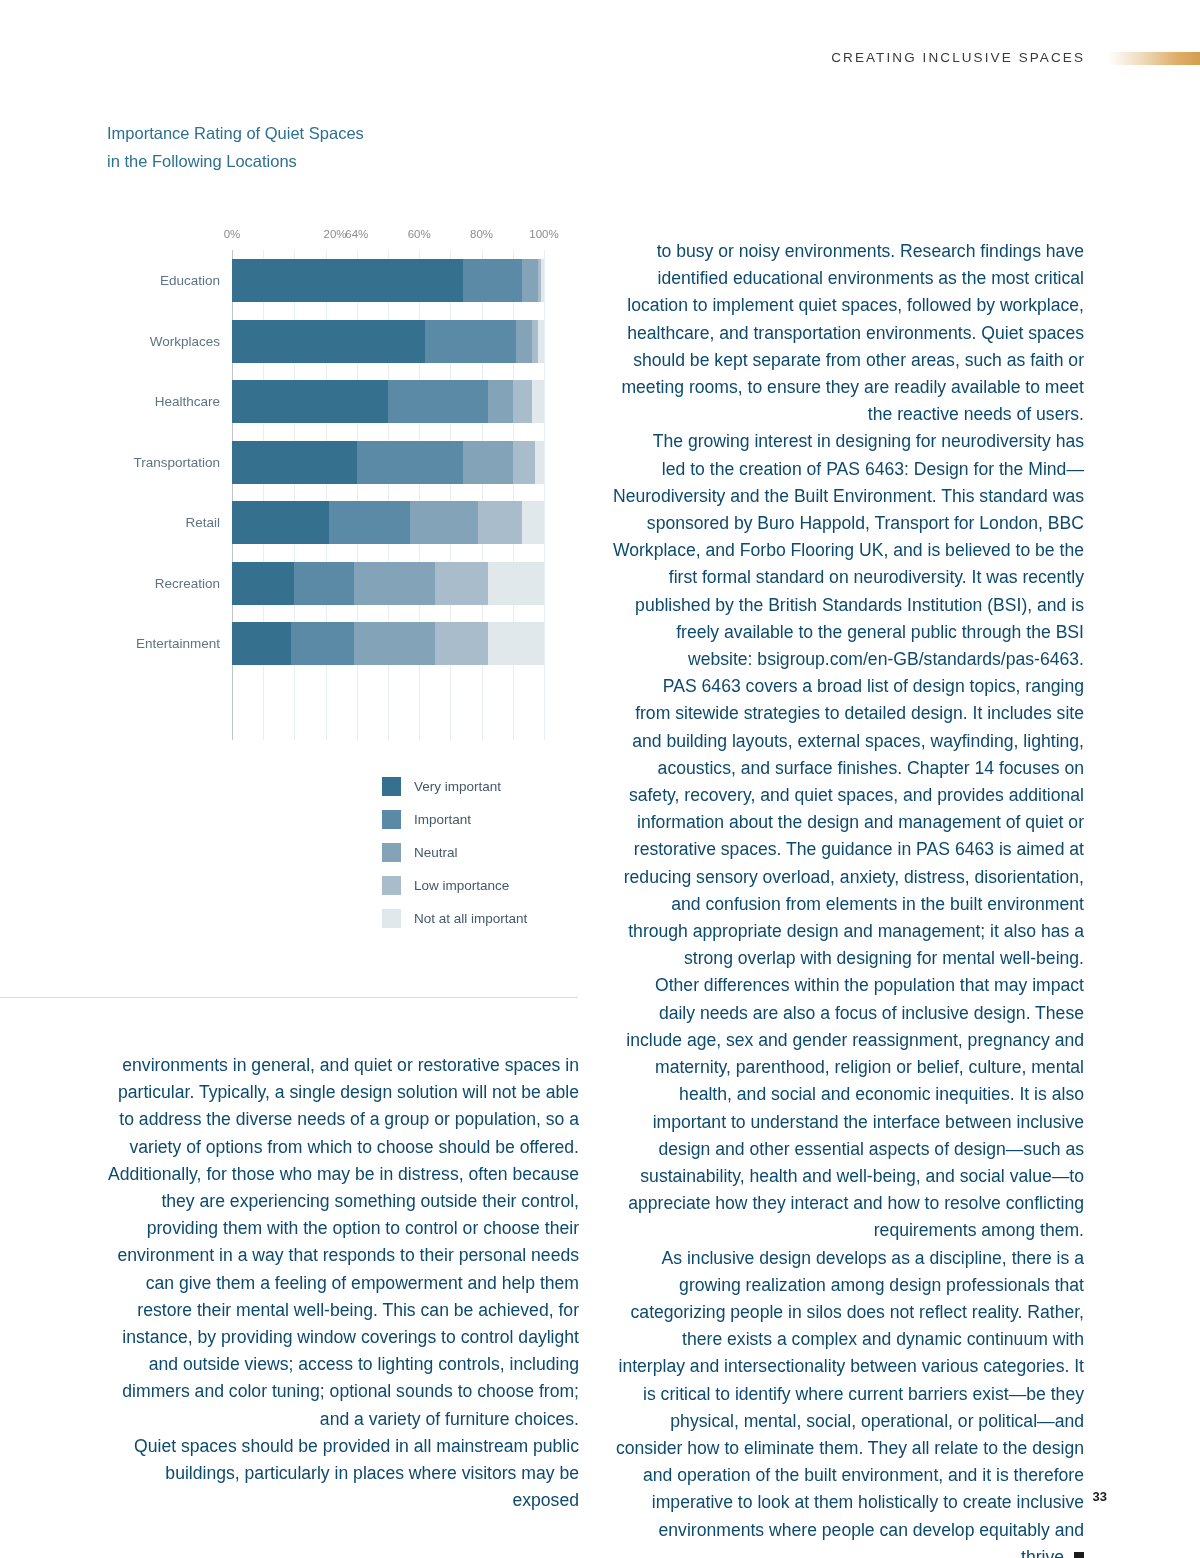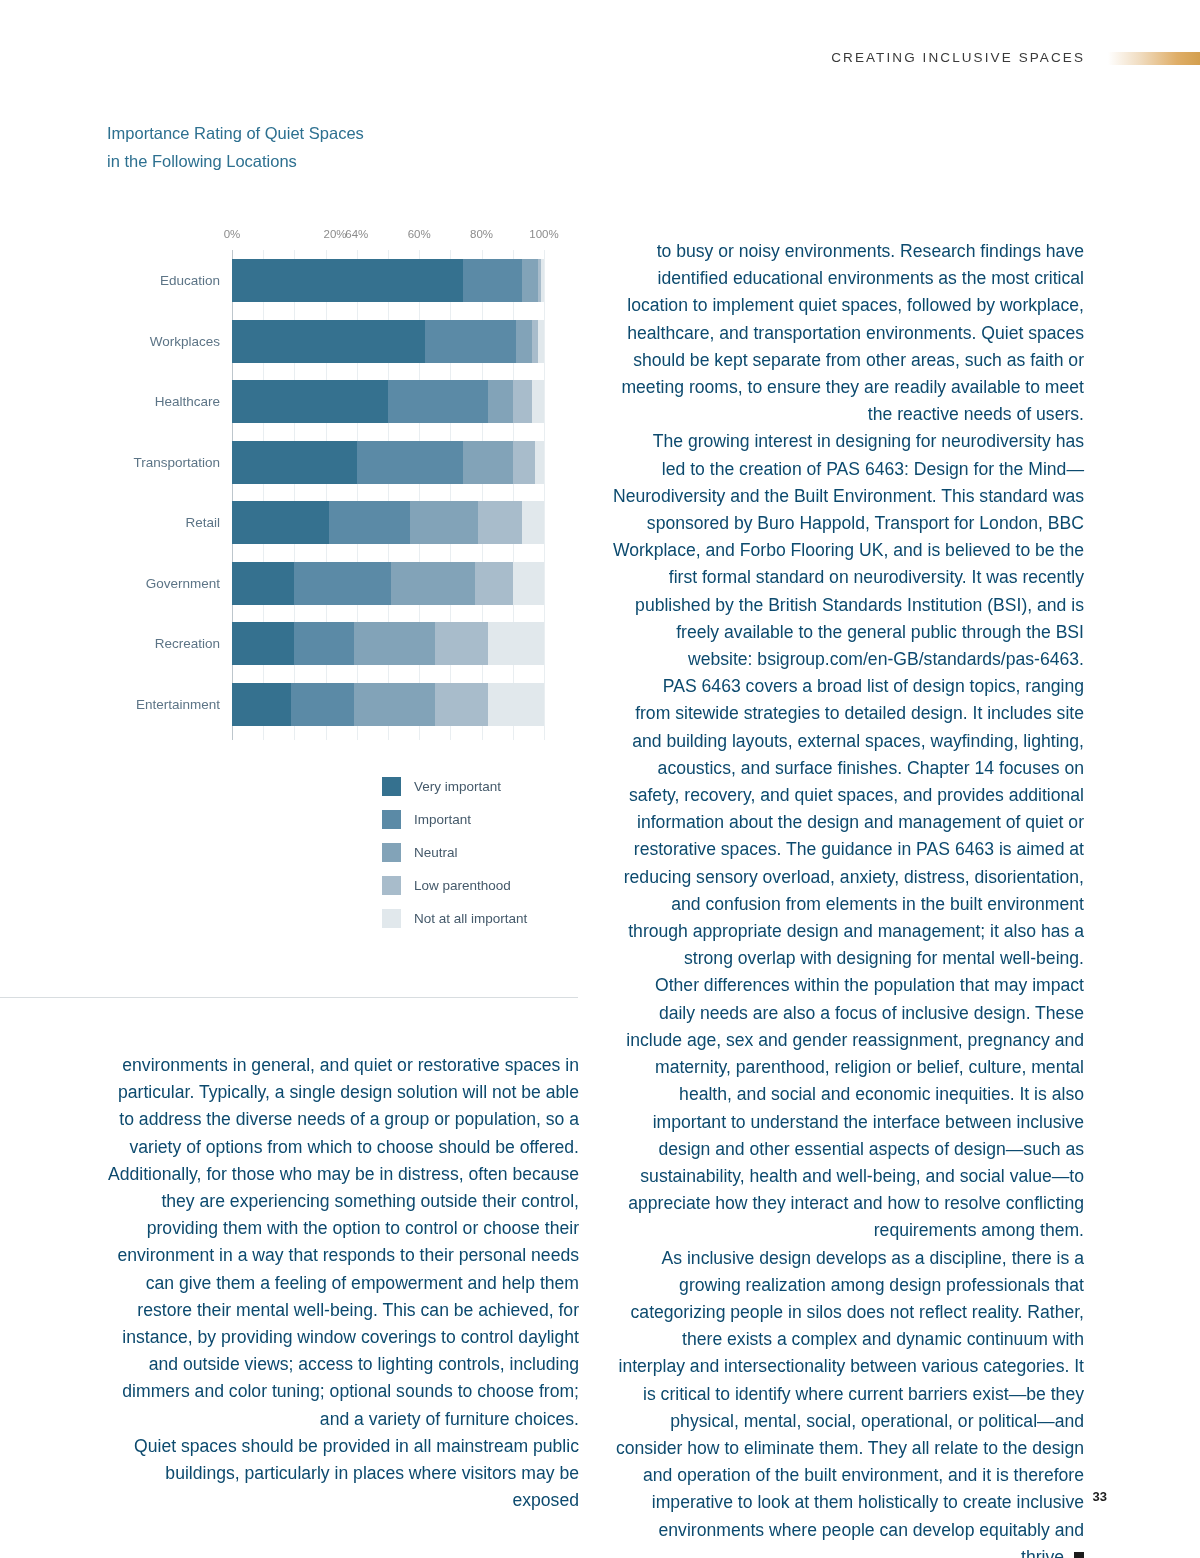--- a/index.html
+++ b/index.html
@@ -206,30 +206,20 @@
           <div class="row-label">Retail</div>
           <div class="bar">
             <div class="seg" style="width: 31%; background: rgb(53, 113, 143);"></div>
             <div class="seg" style="width: 26%; background: rgb(91, 138, 166);"></div>
             <div class="seg" style="width: 22%; background: rgb(130, 163, 184);"></div>
             <div class="seg" style="width: 14%; background: rgb(168, 188, 203);"></div>
             <div class="seg" style="width: 7%; background: rgb(225, 232, 236);"></div>
           </div>
         </div>
         <div class="row">
-          <div class="row-label">Government</div>
-          <div class="bar">
-            <div class="seg" style="width: 20%; background: rgb(53, 113, 143);"></div>
-            <div class="seg" style="width: 31%; background: rgb(91, 138, 166);"></div>
-            <div class="seg" style="width: 27%; background: rgb(130, 163, 184);"></div>
-            <div class="seg" style="width: 12%; background: rgb(168, 188, 203);"></div>
-            <div class="seg" style="width: 10%; background: rgb(225, 232, 236);"></div>
-          </div>
-        </div>
-        <div class="row">
           <div class="row-label">Recreation</div>
           <div class="bar">
             <div class="seg" style="width: 20%; background: rgb(53, 113, 143);"></div>
             <div class="seg" style="width: 19%; background: rgb(91, 138, 166);"></div>
             <div class="seg" style="width: 26%; background: rgb(130, 163, 184);"></div>
             <div class="seg" style="width: 17%; background: rgb(168, 188, 203);"></div>
             <div class="seg" style="width: 18%; background: rgb(225, 232, 236);"></div>
           </div>
         </div>
         <div class="row">
@@ -254,21 +244,21 @@
     <div class="legend-item">
       <span class="legend-swatch" style="background: rgb(91, 138, 166);"></span>
       <span class="legend-label">Important</span>
     </div>
     <div class="legend-item">
       <span class="legend-swatch" style="background: rgb(130, 163, 184);"></span>
       <span class="legend-label">Neutral</span>
     </div>
     <div class="legend-item">
       <span class="legend-swatch" style="background: rgb(168, 188, 203);"></span>
-      <span class="legend-label">Low parenthood</span>
+      <span class="legend-label">Low importance</span>
     </div>
     <div class="legend-item">
       <span class="legend-swatch" style="background: rgb(225, 232, 236);"></span>
       <span class="legend-label">Not at all important</span>
     </div>
   </div>
 
 <div class="divider"></div>
 
 <div class="col col-left-bottom">

